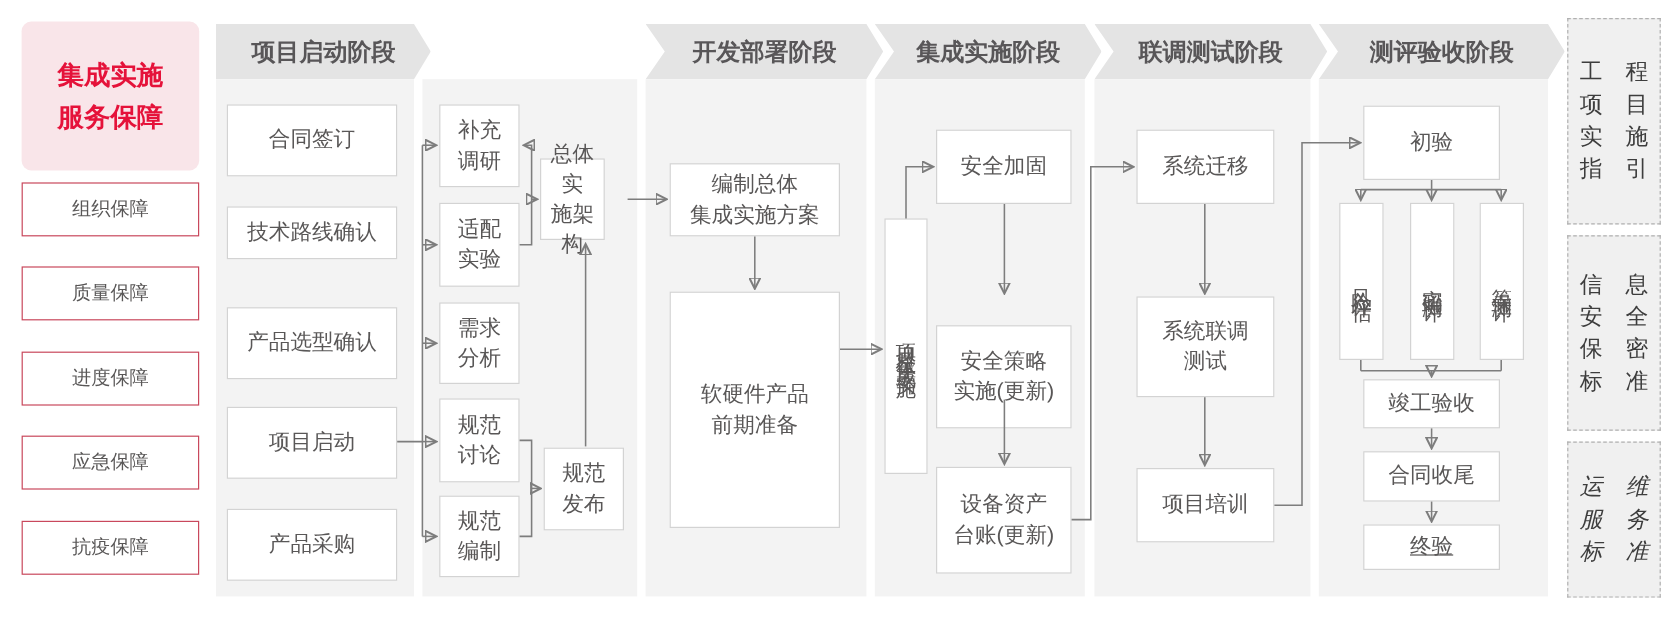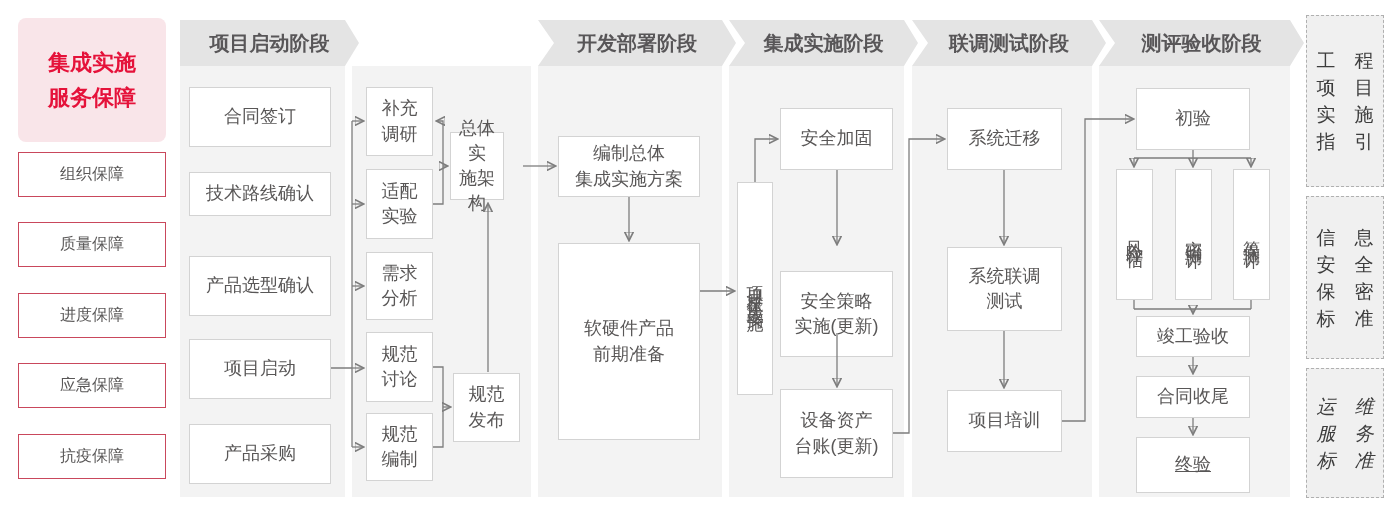--- a/index.html
+++ b/index.html
@@ -109,21 +109,21 @@
       <span>风险评估</span>
     </div>
   <div class="abs vbox" style="left:1175px;top:169px;width:37px;height:131px;">
       <span>密码测评</span>
     </div>
   <div class="abs vbox" style="left:1233px;top:169px;width:37px;height:131px;">
       <span>等保测评</span>
     </div>
   <div class="abs fbox" style="left:1136px;top:316px;width:114px;height:41px;">竣工验收</div>
   <div class="abs fbox" style="left:1136px;top:376px;width:114px;height:42px;">合同收尾</div>
-  <div class="abs fbox" style="left:1136px;top:437px;width:114px;height:56px;text-decoration:underline;">终验</div>
+  <div class="abs fbox" style="left:1136px;top:437px;width:114px;height:38px;text-decoration:underline;">终验</div>
 
   <div class="abs std" style="left:1306px;top:15px;width:78px;height:172px;">工　程
 项　目
 实　施
 指　引</div>
   <div class="abs std" style="left:1306px;top:196px;width:78px;height:163px;">信　息
 安　全
 保　密
 标　准</div>
   <div class="abs std" style="left:1306px;top:368px;width:78px;height:130px;font-style:italic;">运　维

